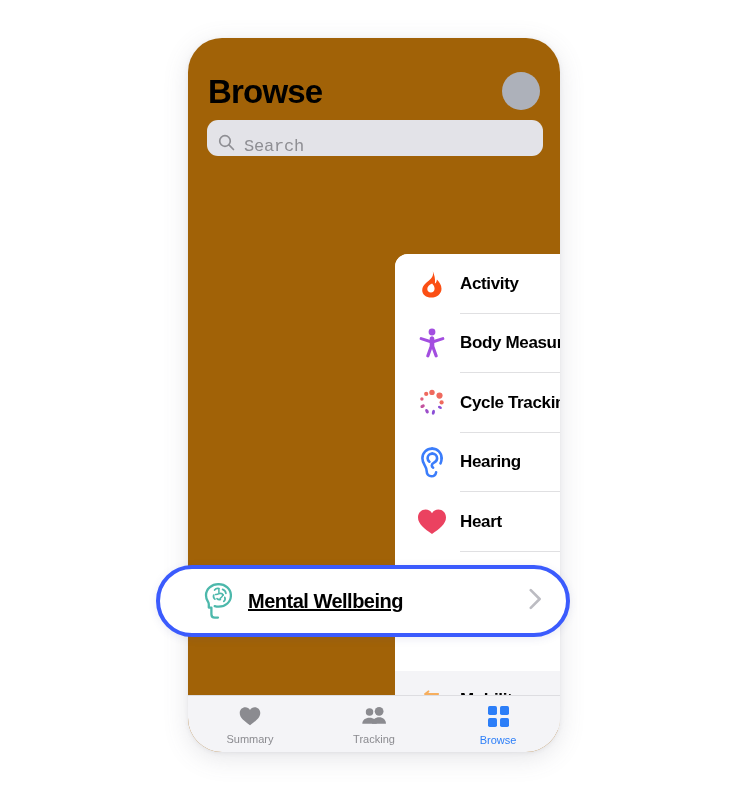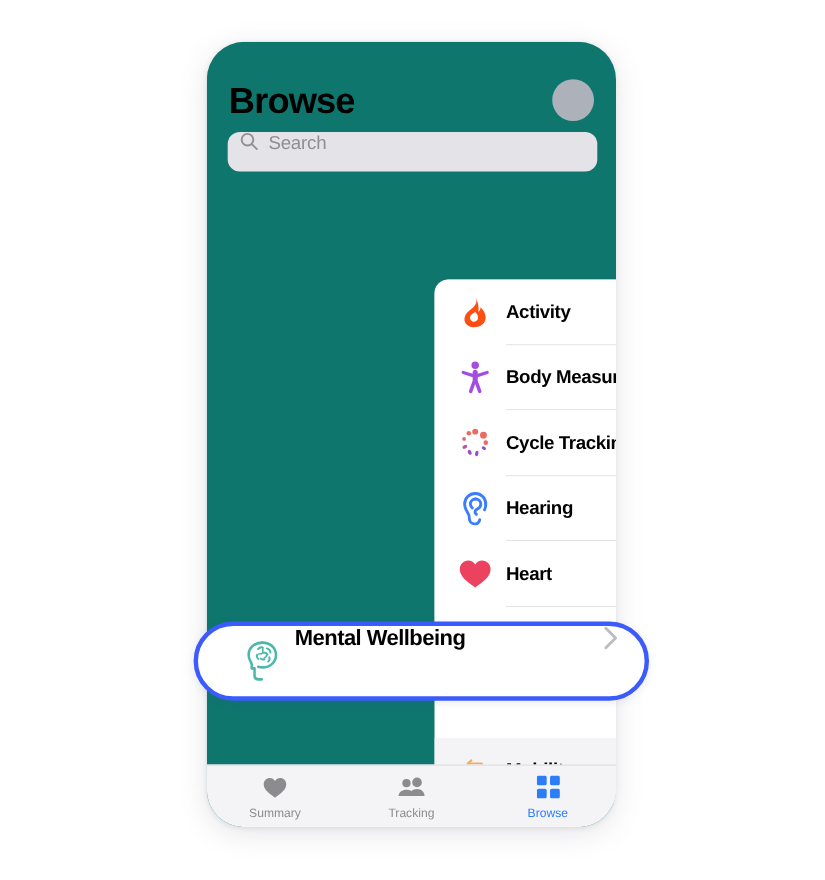--- a/index.html
+++ b/index.html
@@ -32,21 +32,21 @@
     height: 714px;
     background: #f1f1f6;
     border-radius: 34px;
     box-shadow: 0 6px 26px rgba(100,100,120,0.16), 0 1px 4px rgba(100,100,120,0.10);
     overflow: hidden;
   }
   #screen {
     position: absolute;
     left: 0; top: 0;
     width: 372px; height: 714px;
-    background: #0f766e;
+    background: #a16207;
   }
   
   .header-row {
     position: absolute;
     left: 20px;
     top: 28px;
     width: 332px;
     height: 50px;
     display: flex;
     align-items: center;
@@ -68,23 +68,24 @@
   
   .search-bar {
     position: absolute;
     left: 207px;
     top: 120px;
     width: 336px;
     height: 36px;
     background: #e3e3e8;
     border-radius: 11px;
     display: flex;
-    align-items: flex-start;
+    align-items: flex-end;
     padding-left: 11px;
     box-sizing: border-box;
+    font-family: Liberation Mono, monospace;
   }
   .search-bar .s-icon { flex: 0 0 auto; display:block; }
   .search-placeholder {
     margin-left: 9px;
     font-size: 17px;
     color: #8e8e93;
     letter-spacing: -0.2px;
   }
   
   .section-title {
@@ -140,33 +141,35 @@
     height: 1px;
     background: #e0e0e2;
   }
   .list-row.dimmed { background: #f4f4f7; }
   
   .list-row.selected-slot { visibility: hidden; }
 
   
   .selected-pill {
     position: absolute;
-    left: 176px;
+    left: 156px;
     top: 565px;
     width: 414px;
     height: 72px;
     background: #ffffff;
     border: 4px solid #3b5bfd;
     border-radius: 36px;
     box-sizing: border-box;
     display: flex;
+    align-items: center;
     padding-left: 30px;
     padding-right: 24px;
     z-index: 40;
     box-shadow: 0 2px 8px rgba(60,70,150,0.10);
+    text-decoration: underline;
   }
   .selected-pill .row-icon {
     width: 46px;
     flex: 0 0 auto;
     display: flex;
     align-items: center;
     justify-content: center;
   }
   .selected-pill .row-label {
     flex: 1 1 auto;

